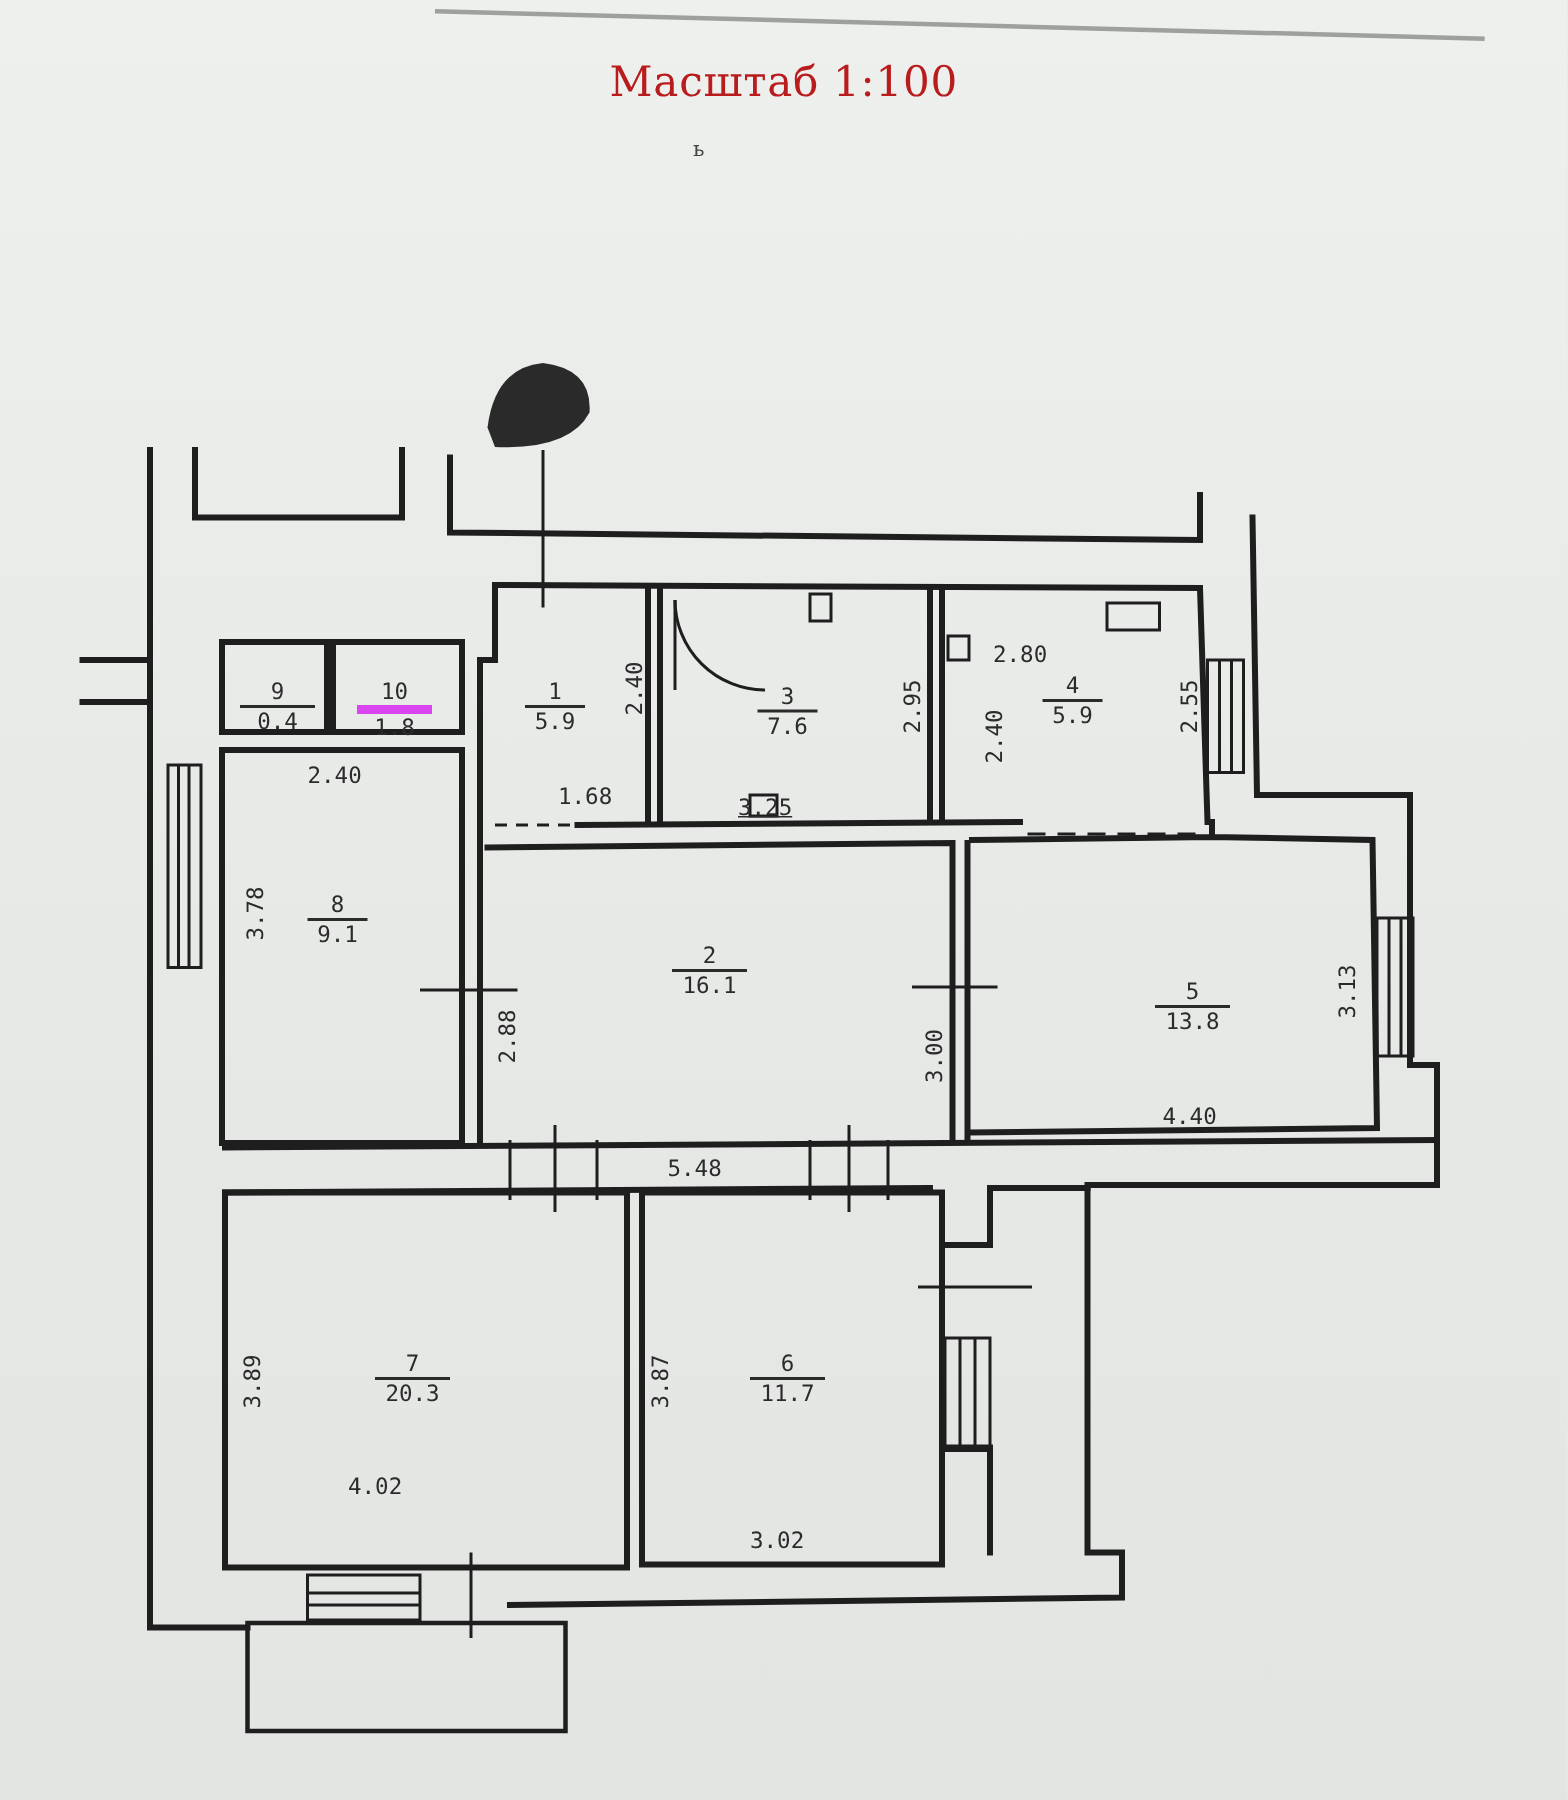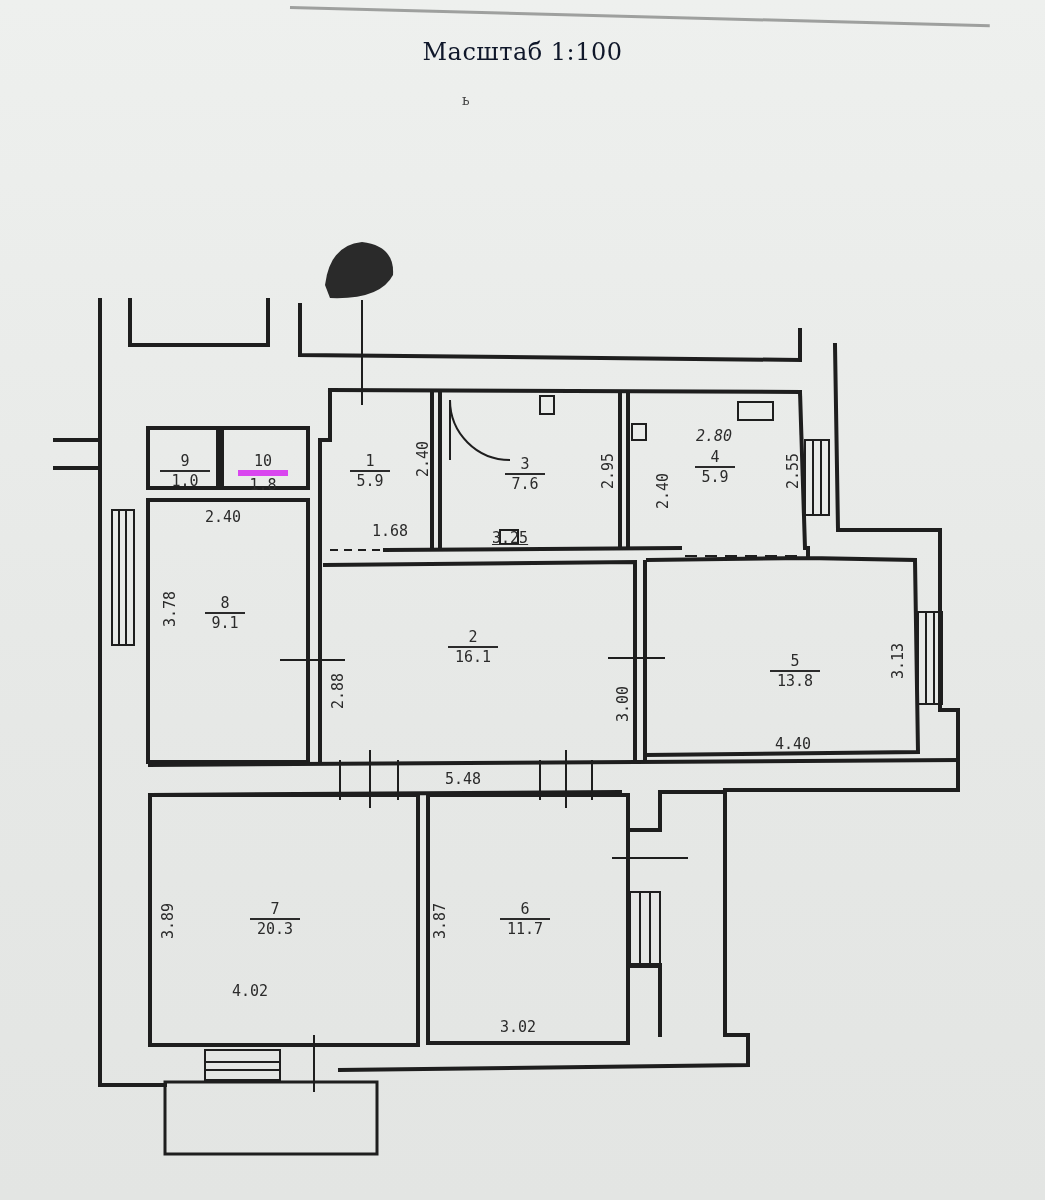--- a/index.html
+++ b/index.html
@@ -1,20 +1,20 @@
 <!DOCTYPE html>
 <html><head>
 <meta charset="utf-8">
 <style>
   html, body { margin:0; padding:0; }
   body { width:1045px; height:1200px; background:#e9eae8; position:relative; overflow:hidden;
          font-family:"DejaVu Serif", serif; }
   .paper { position:absolute; inset:0; background:linear-gradient(180deg,#eef0ee 0%,#e6e8e6 60%,#e3e5e3 100%); }
   .topline { position:absolute; left:290px; top:6px; width:700px; height:3px; background:#7c7e7c; transform:rotate(1.5deg); transform-origin:left; opacity:.7; }
-  .scale { position:absolute; left:0; width:1045px; top:38px; text-align:center; font-size:24px; color:#0f172a; letter-spacing:.5px; }
+  .scale { position:absolute; left:0; width:1045px; top:38px; text-align:center; font-size:28px; color:#b91c1c; letter-spacing:.5px; }
   .mark { position:absolute; left:462px; top:92px; font-size:14px; color:#444; }
   svg { position:absolute; left:0; top:0; }
 </style>
 </head>
 <body>
 
 <div class="paper"></div>
 <div class="topline"></div>
 <div class="scale">Масштаб 1:100</div>
 <div class="mark">ь</div>
@@ -73,39 +73,39 @@
     <rect x="500" y="530" width="18" height="14"></rect>
     <rect x="632" y="424" width="14" height="16"></rect>
   </g>
 
   <path d="M325 285 Q330 245 362 242 Q395 246 393 275 Q380 300 330 298 Z" fill="#2a2a2a"></path>
 </svg>
 
 <div style="position:absolute;inset:0;font-family:'DejaVu Sans Mono',monospace;color:#2b2b2b;font-size:15px;">
   <div style="position:absolute;left:160px;top:452px;text-align:center;width:50px;">
       <div style="border-bottom:2px solid #2b2b2b;">9</div>
-      <div>1.0</div>
+      <div>0.4</div>
     </div>
   <div style="position:absolute;left:238px;top:452px;text-align:center;width:50px;">
       <div style="border-bottom:6px solid #d946ef;">10</div>
       <div>1.8</div>
     </div>
   <div style="position:absolute;left:350px;top:452px;text-align:center;width:40px;">
       <div style="border-bottom:2px solid #2b2b2b;">1</div>
       <div>5.9</div>
     </div>
   <div style="position:absolute;left:348px;top:522px;margin-left:24px;">1.68</div>
   <div style="position:absolute;left:405px;top:450px;transform:rotate(-90deg);">2.40</div>
   <div style="position:absolute;left:505px;top:455px;text-align:center;width:40px;">
       <div style="border-bottom:2px solid #2b2b2b;">3</div>
       <div>7.6</div>
     </div>
   <div style="position:absolute;left:492px;top:529px;text-decoration:underline;">3.25</div>
   <div style="position:absolute;left:590px;top:462px;transform:rotate(-90deg);">2.95</div>
-  <div style="position:absolute;left:696px;top:427px;font-style:italic;">2.80</div>
+  <div style="position:absolute;left:662px;top:427px;">2.80</div>
   <div style="position:absolute;left:695px;top:448px;text-align:center;width:40px;">
       <div style="border-bottom:2px solid #2b2b2b;">4</div>
       <div>5.9</div>
     </div>
   <div style="position:absolute;left:645px;top:482px;transform:rotate(-90deg);">2.40</div>
   <div style="position:absolute;left:775px;top:462px;transform:rotate(-90deg);">2.55</div>
   <div style="position:absolute;left:205px;top:508px;">2.40</div>
   <div style="position:absolute;left:152px;top:600px;transform:rotate(-90deg);">3.78</div>
   <div style="position:absolute;left:205px;top:594px;text-align:center;width:40px;">
       <div style="border-bottom:2px solid #2b2b2b;">8</div>

